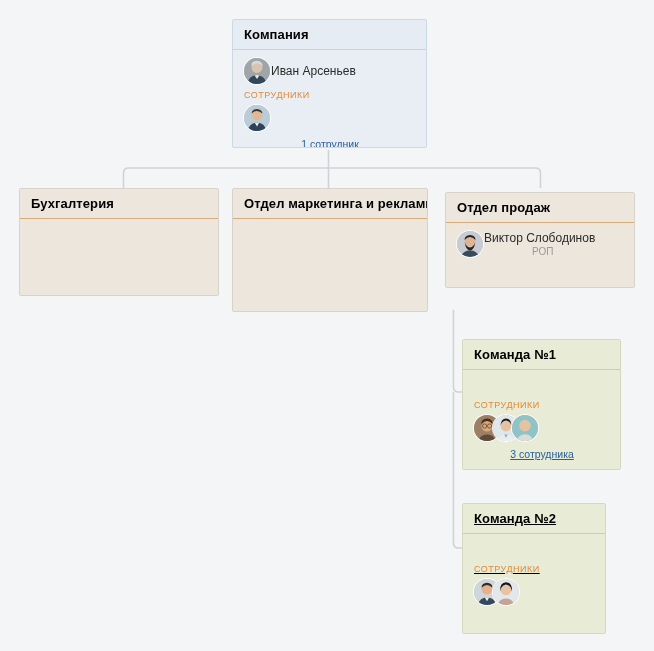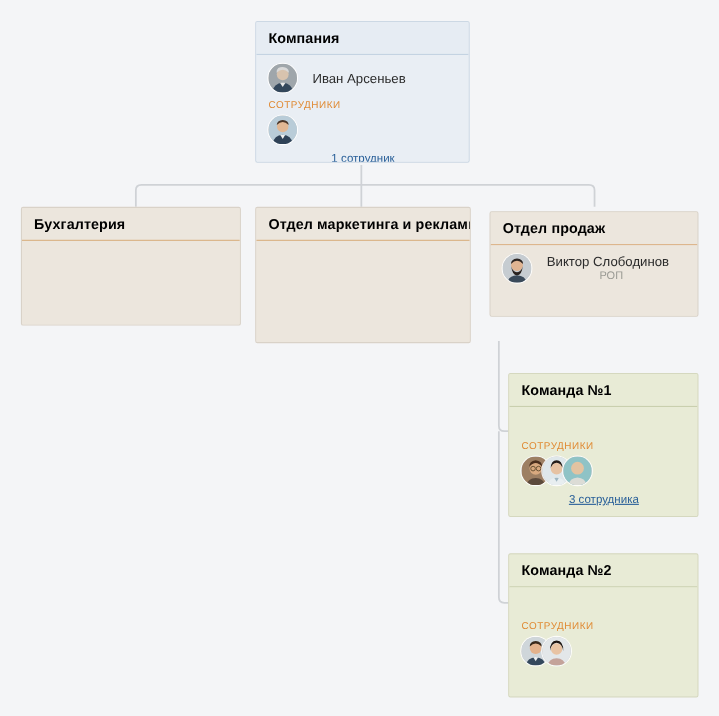--- a/index.html
+++ b/index.html
@@ -84,21 +84,21 @@
   .node.team .node-header {
     background: #e8ebd6;
     border-bottom: 1px solid #c9cfae;
   }
   .node.team .node-body { background: #e8ebd6; }
 
   
   .person {
     display: flex;
     align-items: center;
-    gap: 14px;
+    gap: 1px;
     margin-bottom: 6px;
   }
   .person-text {
     display: flex;
     flex-direction: column;
     justify-content: center;
     line-height: 1.18;
   }
   .person-name {
     font-size: 12px;
@@ -231,21 +231,21 @@
           </svg>
         </div>
         <div class="person-text">
           <span class="person-name">Виктор Слободинов</span>
           <span class="person-role">РОП</span>
         </div>
       </div>
     </div>
   </div>
 
-  <div class="node team" style="left:462px; top:339px; width:173px; height:131px;">
+  <div class="node team" style="left:462px; top:339px; width:159px; height:131px;">
     <div class="node-header">Команда №1</div>
     <div class="node-body" style="height:101px; padding-top:26px;">
       <div class="staff-label">СОТРУДНИКИ</div>
 
       <div class="avatar-stack">
         <div class="avatar">
           <svg viewBox="0 0 26 26">
             <rect width="26" height="26" fill="#9d7f63"></rect>
             <circle cx="13" cy="11" r="5.6" fill="#d8a97f"></circle>
             <path d="M7.2 9.4 Q13 2.6 18.8 9.4 Q19 4 13 3.4 Q7 4 7.2 9.4Z" fill="#4b2f1d"></path>
@@ -271,21 +271,21 @@
           </svg>
         </div>
       </div>
 
       <div class="staff-link-row">
         <span class="staff-link">3 сотрудника</span>
       </div>
     </div>
   </div>
 
-  <div class="node team" style="left:462px; top:503px; width:173px; height:131px;">
+  <div class="node team" style="left:462px; top:503px; width:144px; height:131px;text-decoration:underline;">
     <div class="node-header">Команда №2</div>
     <div class="node-body" style="height:101px; padding-top:26px;">
       <div class="staff-label">СОТРУДНИКИ</div>
 
       <div class="avatar-stack">
         <div class="avatar">
           <svg viewBox="0 0 26 26">
             <rect width="26" height="26" fill="#cfd6da"></rect>
             <circle cx="13" cy="10.2" r="5.4" fill="#e3b28c"></circle>
             <path d="M7.6 8.8 Q13 3 18.4 8.8 Q18.6 4.4 13 3.8 Q7.4 4.4 7.6 8.8Z" fill="#3a2a1c"></path>

